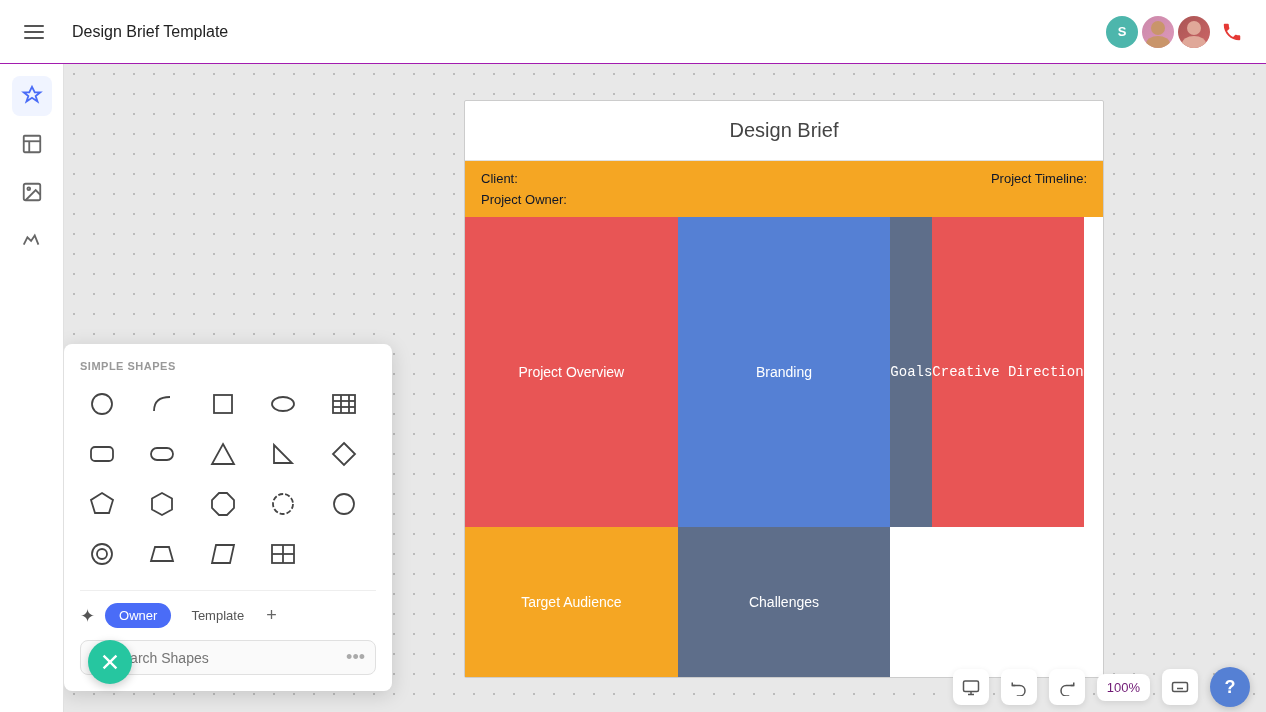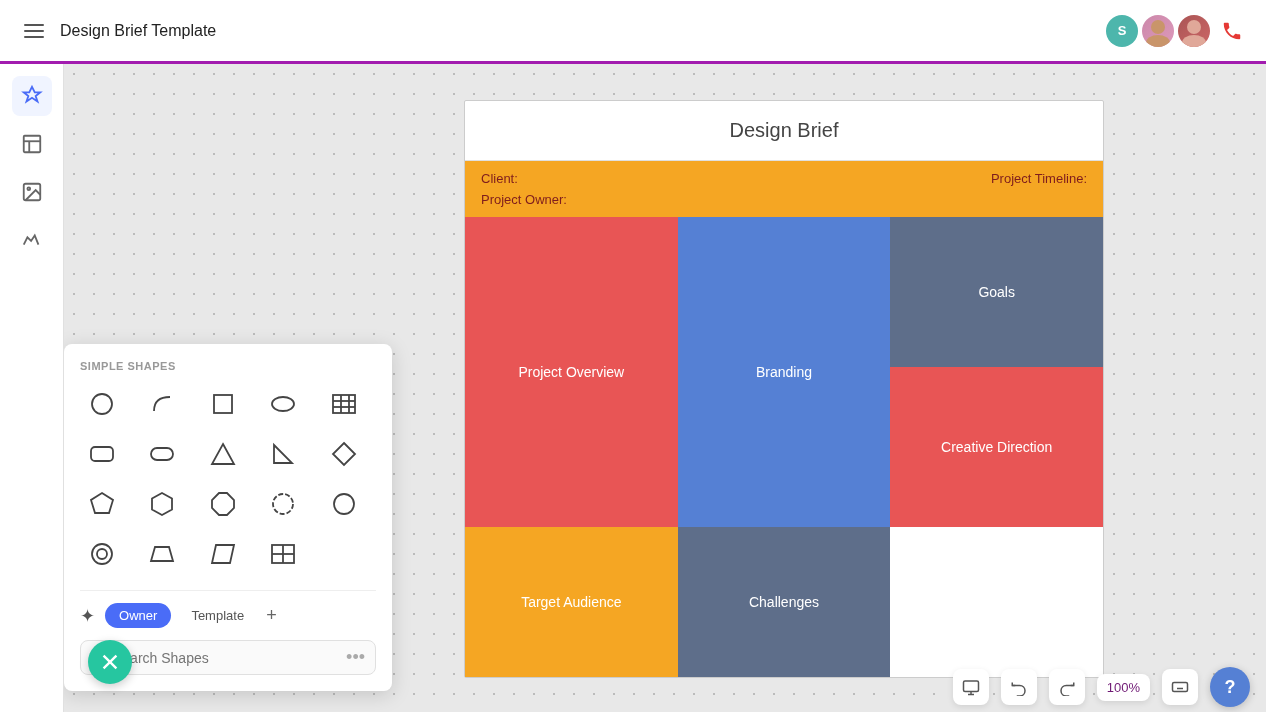--- a/index.html
+++ b/index.html
@@ -5,22 +5,22 @@
     * { box-sizing: border-box; margin: 0; padding: 0; }
     body { font-family: -apple-system, BlinkMacSystemFont, 'Segoe UI', sans-serif; background: #f0f0f0; width: 1266px; height: 712px; overflow: hidden; display: flex; flex-direction: column; }
 
     
     .topbar {
       height: 64px;
       background: #fff;
       display: flex;
       align-items: center;
       padding: 0 16px;
-      gap: 8px;
-      border-bottom: 3px solid #a21caf;
+      gap: 20px;
+      border-bottom: 1px solid #a21caf;
       z-index: 10;
       flex-shrink: 0;
     }
     .menu-btn {
       width: 36px; height: 36px;
       display: flex; align-items: center; justify-content: center;
       cursor: pointer;
       color: #555;
       font-size: 18px;
     }
@@ -195,21 +195,21 @@
       flex-direction: column;
       gap: 6px;
     }
     .brief-header-row {
       display: flex;
       width: 100%;
       gap: 0;
     }
     .brief-header-item {
       font-size: 13px;
-      color: #7f1d1d;
+      color: #0f172a;
       font-weight: 500;
     }
     .brief-header-item:first-child { flex: 1; }
     .brief-grid {
       display: grid;
       grid-template-columns: 1fr 1fr 1fr;
       grid-template-rows: auto auto;
     }
     .brief-cell {
       display: flex;
@@ -495,21 +495,21 @@
         </div>
       </div>
       <div class="brief-grid" style="display: grid; grid-template-columns: 1fr 1fr 1fr; grid-template-rows: auto auto;">
 
         <div class="brief-cell cell-red tall" style="grid-row: span 1;">
           <span>Project Overview</span>
         </div>
         <div class="brief-cell cell-blue tall" style="grid-row: span 1;">
           <span>Branding</span>
         </div>
-        <div style="display:flex;flex-direction:column;">
+        <div style="display:flex;flex-direction:row;font-family:Liberation Mono, monospace;">
           <div class="brief-cell cell-slate" style="min-height:150px;">
             <span>Goals</span>
           </div>
           <div class="brief-cell cell-red" style="min-height:160px;">
             <span>Creative Direction</span>
           </div>
         </div>
 
         <div class="brief-cell cell-orange" style="min-height:150px;grid-column:1;">
           <span>Target Audience</span>

